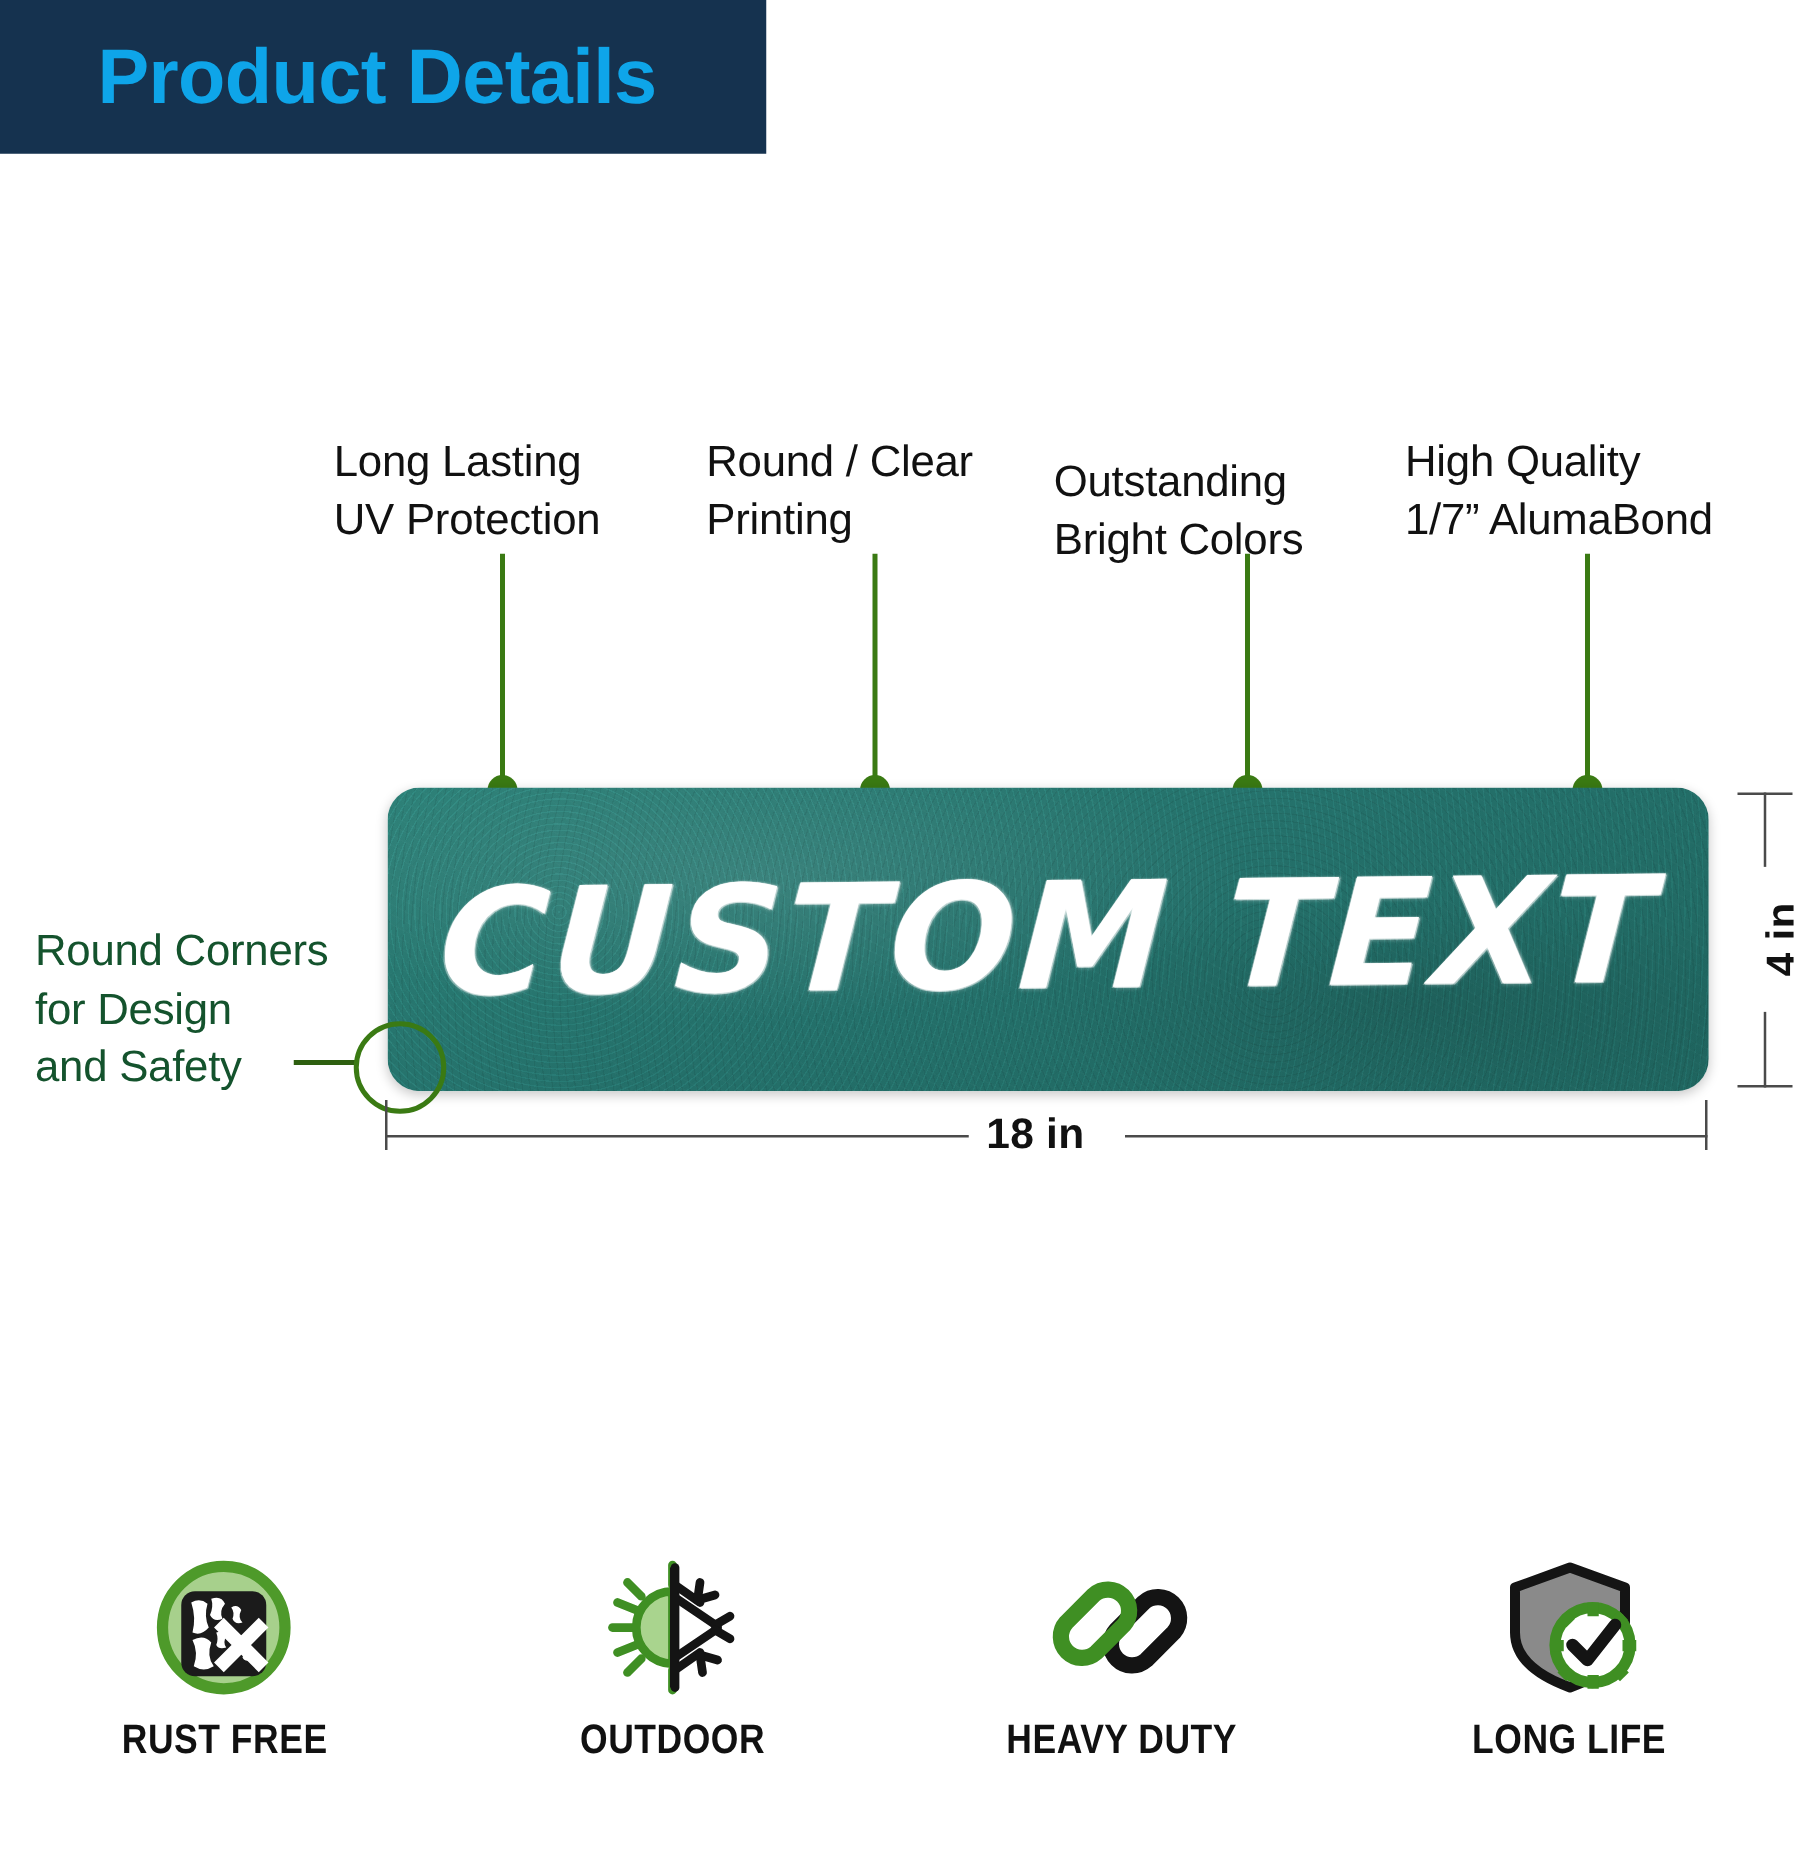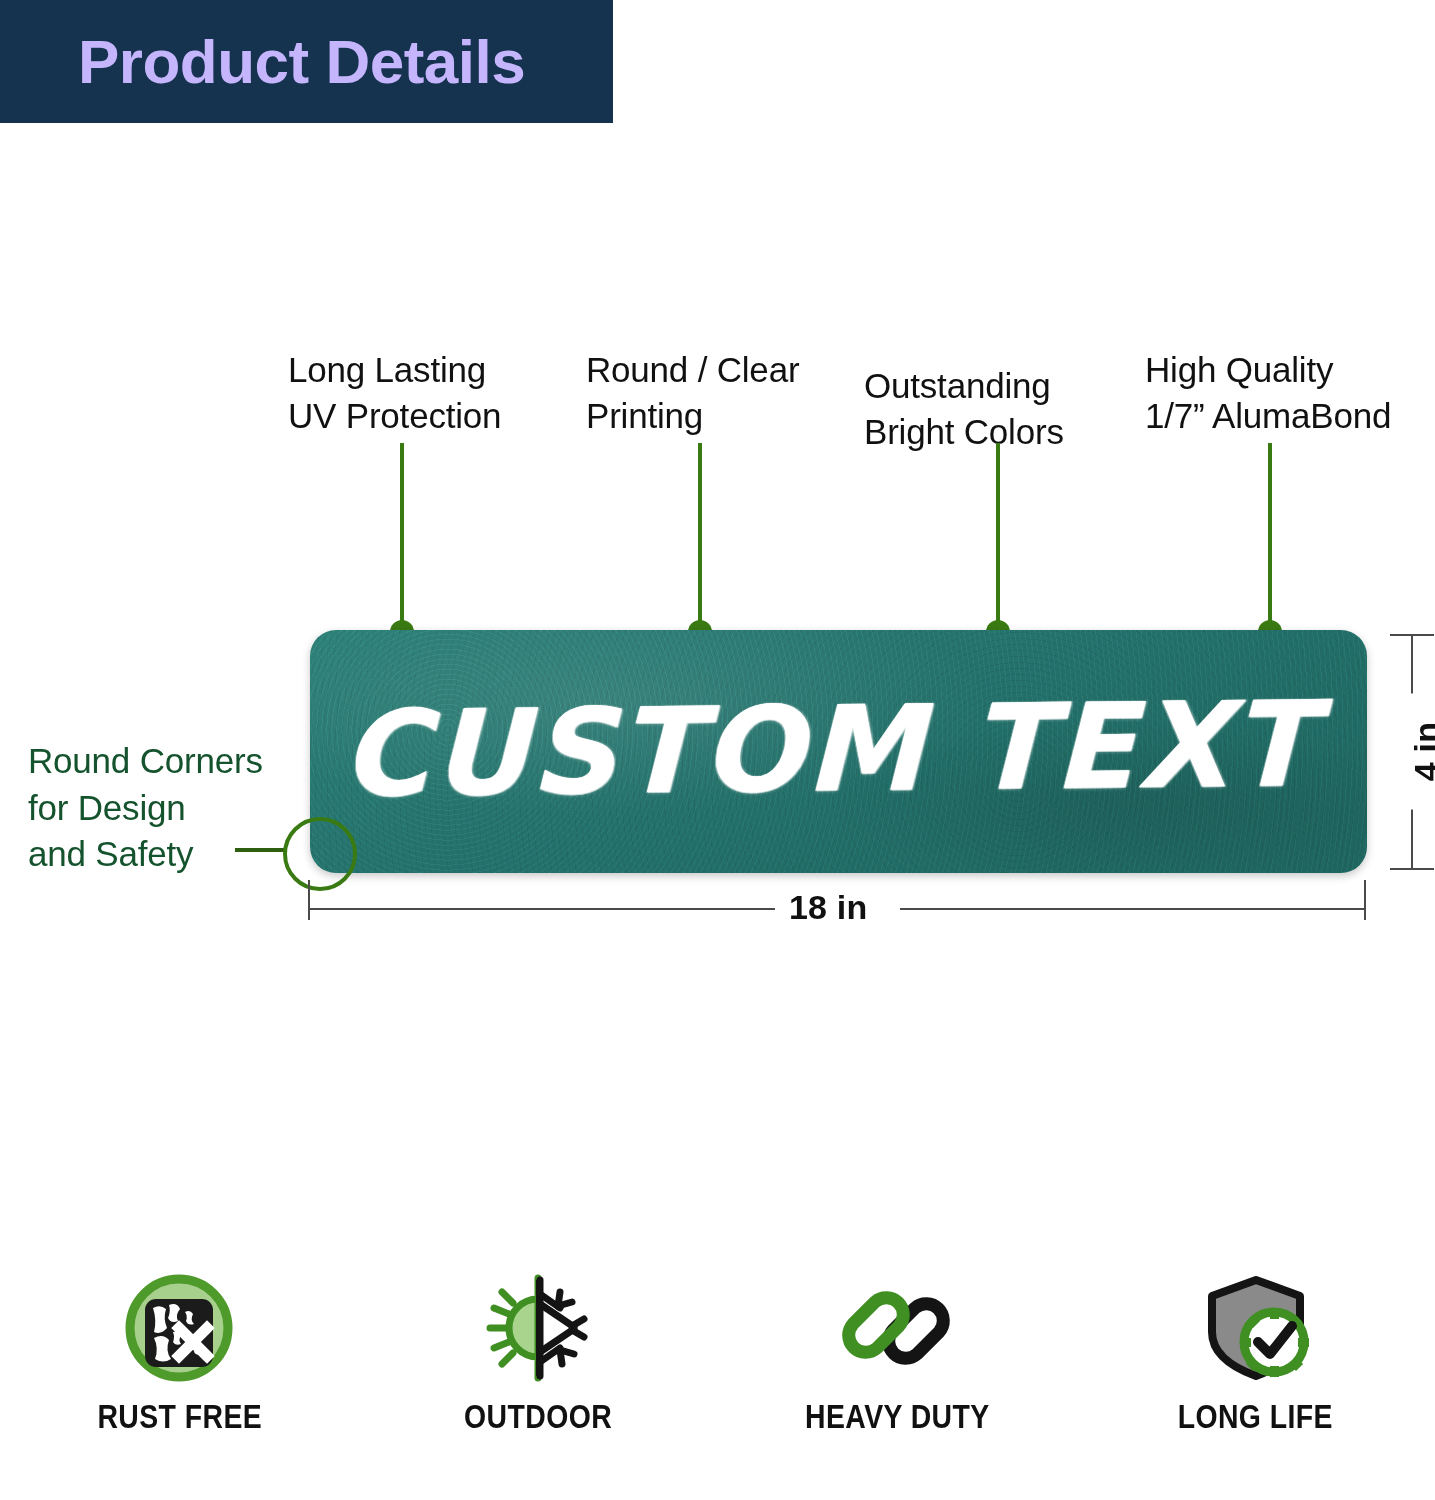--- a/index.html
+++ b/index.html
@@ -25,37 +25,36 @@
     position: absolute;
     left: 0;
     top: 0;
     width: 613px;
     height: 123px;
     background: #15324f;
     display: flex;
     align-items: center;
   }
   .header-title {
-    color: #c4b5fd;
+    color: #0ea5e9;
     font-size: 62px;
     font-weight: bold;
     letter-spacing: -0.5px;
     padding-left: 78px;
     line-height: 1;
   }
 
   
   .callout-label {
     position: absolute;
     font-size: 35px;
     color: #111111;
     line-height: 1.32;
     white-space: pre-line;
     letter-spacing: -0.2px;
-    margin-left: 21px;
   }
 
   
   .leader-line {
     position: absolute;
     width: 4px;
     background: #3a7a13;
   }
   .leader-dot {
     position: absolute;
@@ -174,21 +173,21 @@
   }
   .dim-label-v {
     transform-origin: center center;
     transform: rotate(-90deg);
   }
 
   
   .features {
     position: absolute;
     left: 0;
-    top: 1272px;
+    top: 1246px;
     width: 1435px;
     height: 180px;
     display: flex;
     align-items: flex-start;
   }
   .feature {
     flex: 1 1 0;
     display: flex;
     flex-direction: column;
     align-items: center;

